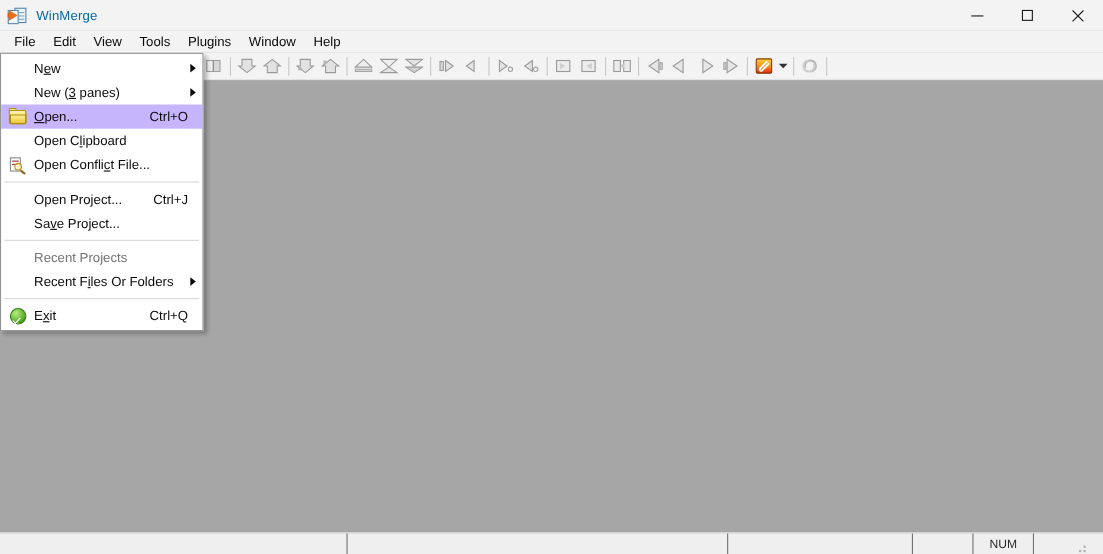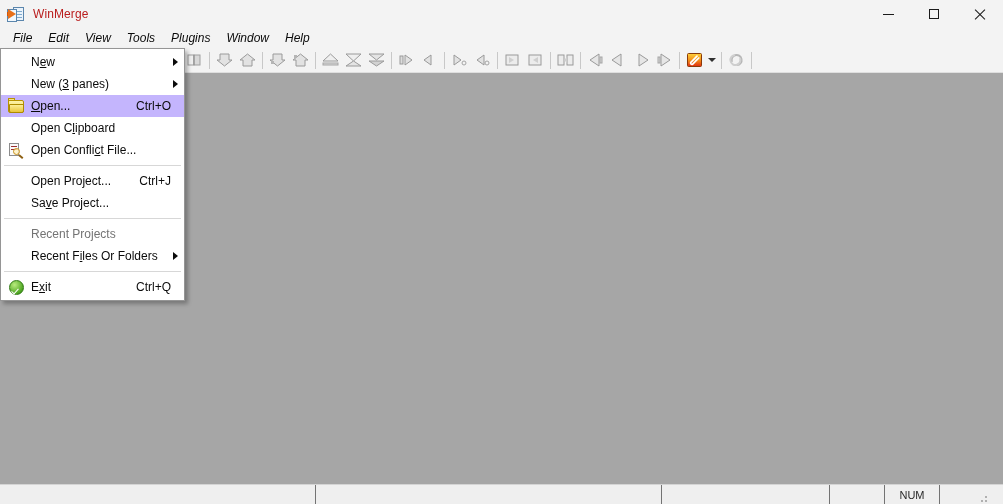--- a/index.html
+++ b/index.html
@@ -35,21 +35,21 @@
   .title-icon {
     width: 17px;
     height: 17px;
     margin-left: 7px;
     margin-right: 9px;
     position: relative;
     flex: none;
   }
   .title-text {
     font-size: 12px;
-    color: #b91c1c;
+    color: #0369a1;
     letter-spacing: 0.1px;
   }
   .winbtns {
     margin-left: auto;
     display: flex;
     height: 28px;
   }
   .winbtn {
     width: 46px;
     height: 28px;
@@ -89,21 +89,20 @@
     align-items: center;
     padding-left: 5px;
     box-sizing: border-box;
   }
   .menubar-item {
     font-size: 12px;
     color: #0a0a0a;
     padding: 2px 8px 3px 8px;
     white-space: nowrap;
     line-height: 14px;
-    font-style: italic;
   }
   .menubar-item.active { }
 
   
   .toolbar {
     position: absolute;
     top: 48px; left: 0;
     width: 1003px;
     height: 25px;
     background: #f3f3f3;

